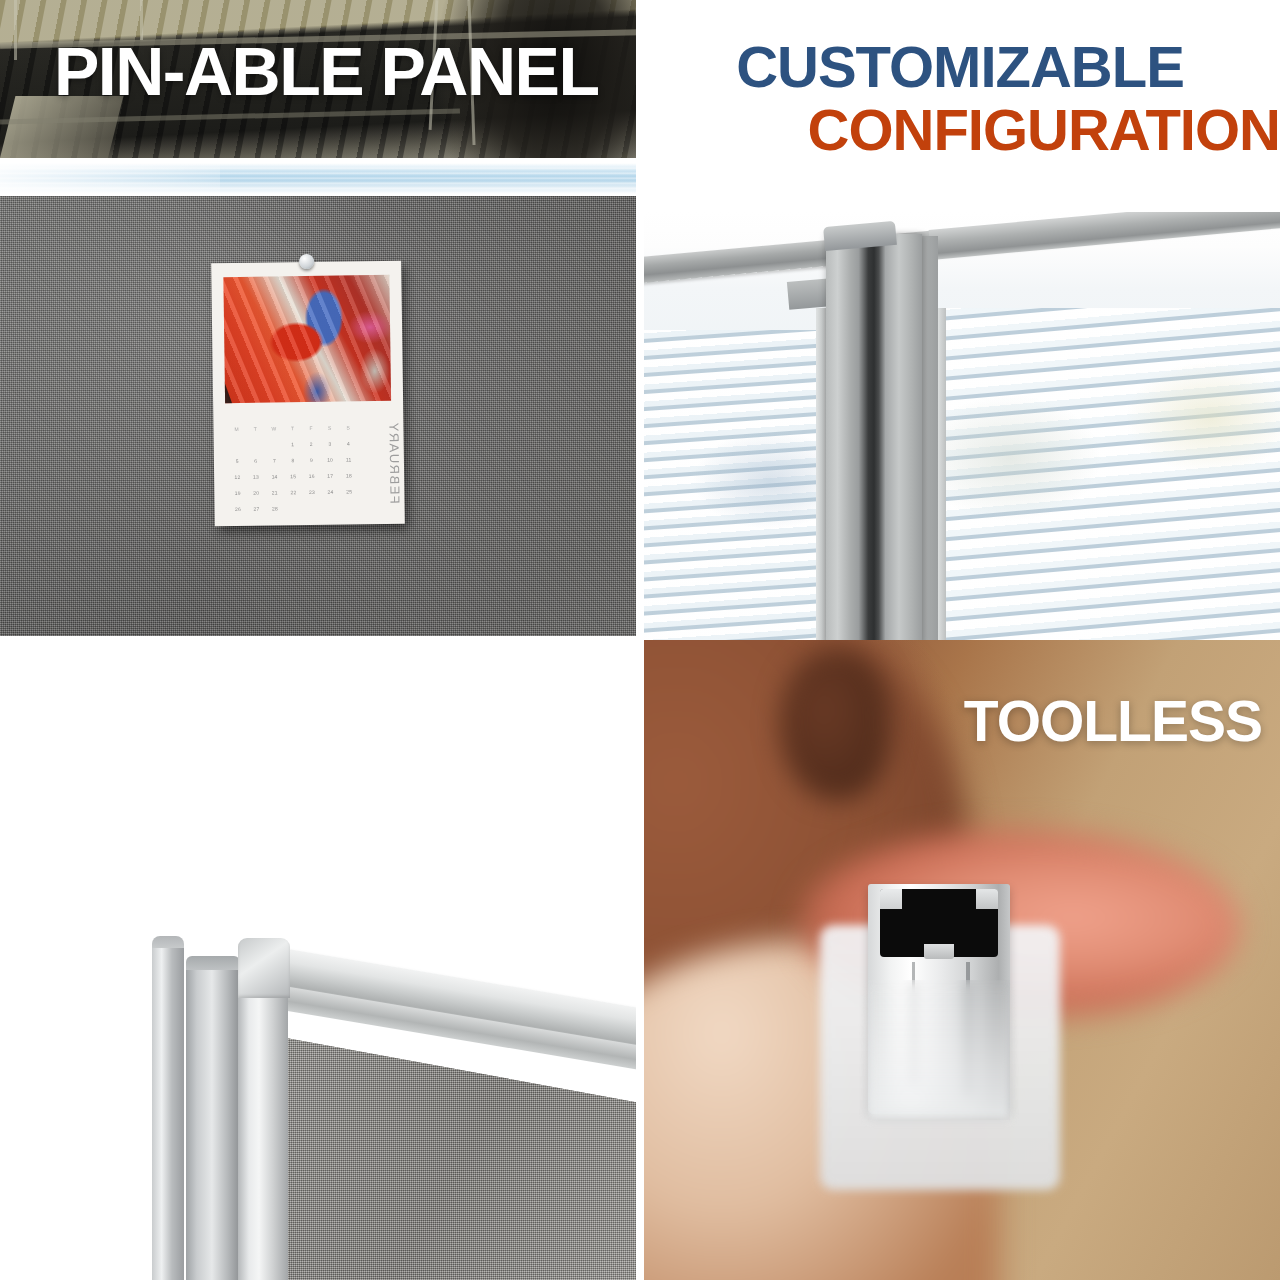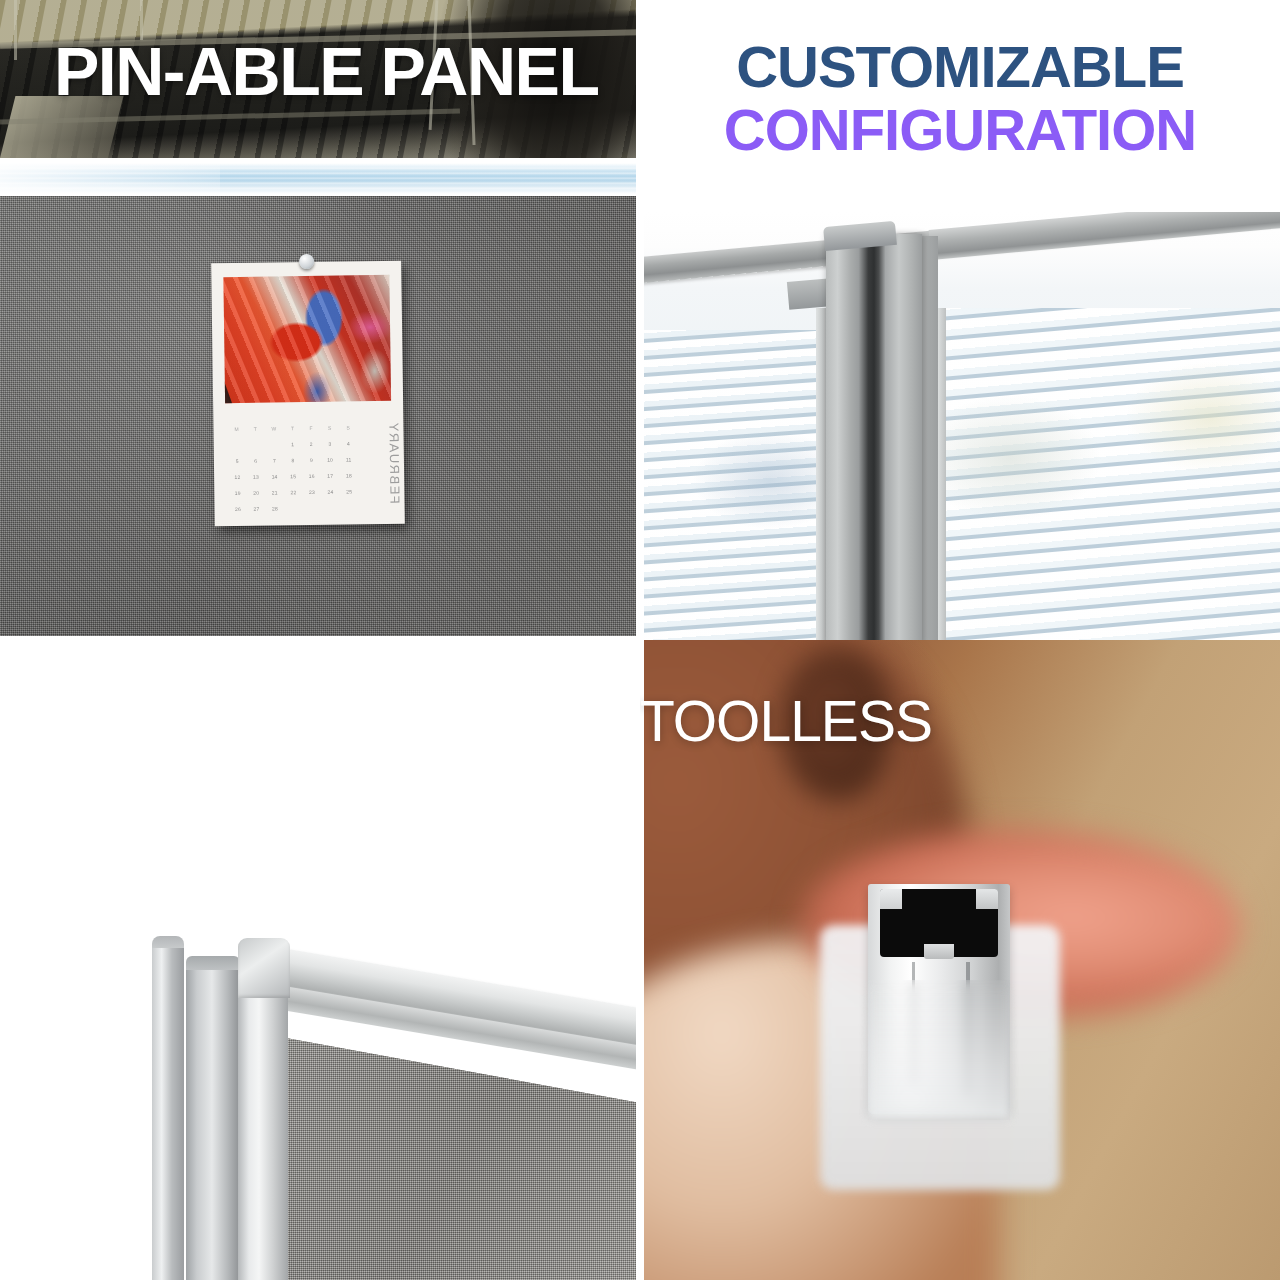--- a/index.html
+++ b/index.html
@@ -472,22 +472,23 @@
     position: absolute;
     left: 0; top: 96px; width: 142px; height: 140px;
     backdrop-filter: blur(4px);
     background: linear-gradient(to bottom, rgba(255,255,255,0) 0%, rgba(240,241,242,0.55) 60%, rgba(236,238,239,0.85) 100%);
     filter: blur(4px);
   }
 
   .label-br {
     position: absolute;
     left: 0; top: 48px; width: 622px;
+    text-align: right;
     font-size: 57px;
-    font-weight: 400;
+    font-weight: 700;
     letter-spacing: -1px;
     line-height: 1.17;
     color: #ffffff;
     z-index: 8;
     text-shadow: 0 2px 8px rgba(0,0,0,0.28);
   }
 
   .gutter-v {
     position: absolute;
     left: 636px; top: 0; width: 8px; height: 1280px;
@@ -599,21 +600,21 @@
       <div class="rail-top"></div>
       <div class="rail-top-2"></div>
       <div class="rail-join"></div>
       <div class="post-side"></div>
       <div class="post-center"></div>
       <div class="post-cap"></div>
     </div>
 
     <div class="label-tr">
       <span style="color:#2d5280;display:block;">CUSTOMIZABLE</span>
-      <span style="color:#8b5cf6;display:block;">CONFIGURATION</span>
+      <span style="color:#c2410c;display:block;text-align:right;">CONFIGURATION</span>
     </div>
   </div>
 
   <div class="quad q-bl">
 
     <div class="frame-photo">
       <div class="alu-fabric"></div>
       <div class="alu-top-rail"></div>
       <div class="alu-top-rail-face"></div>
       <div class="alu-back-cap"></div>

